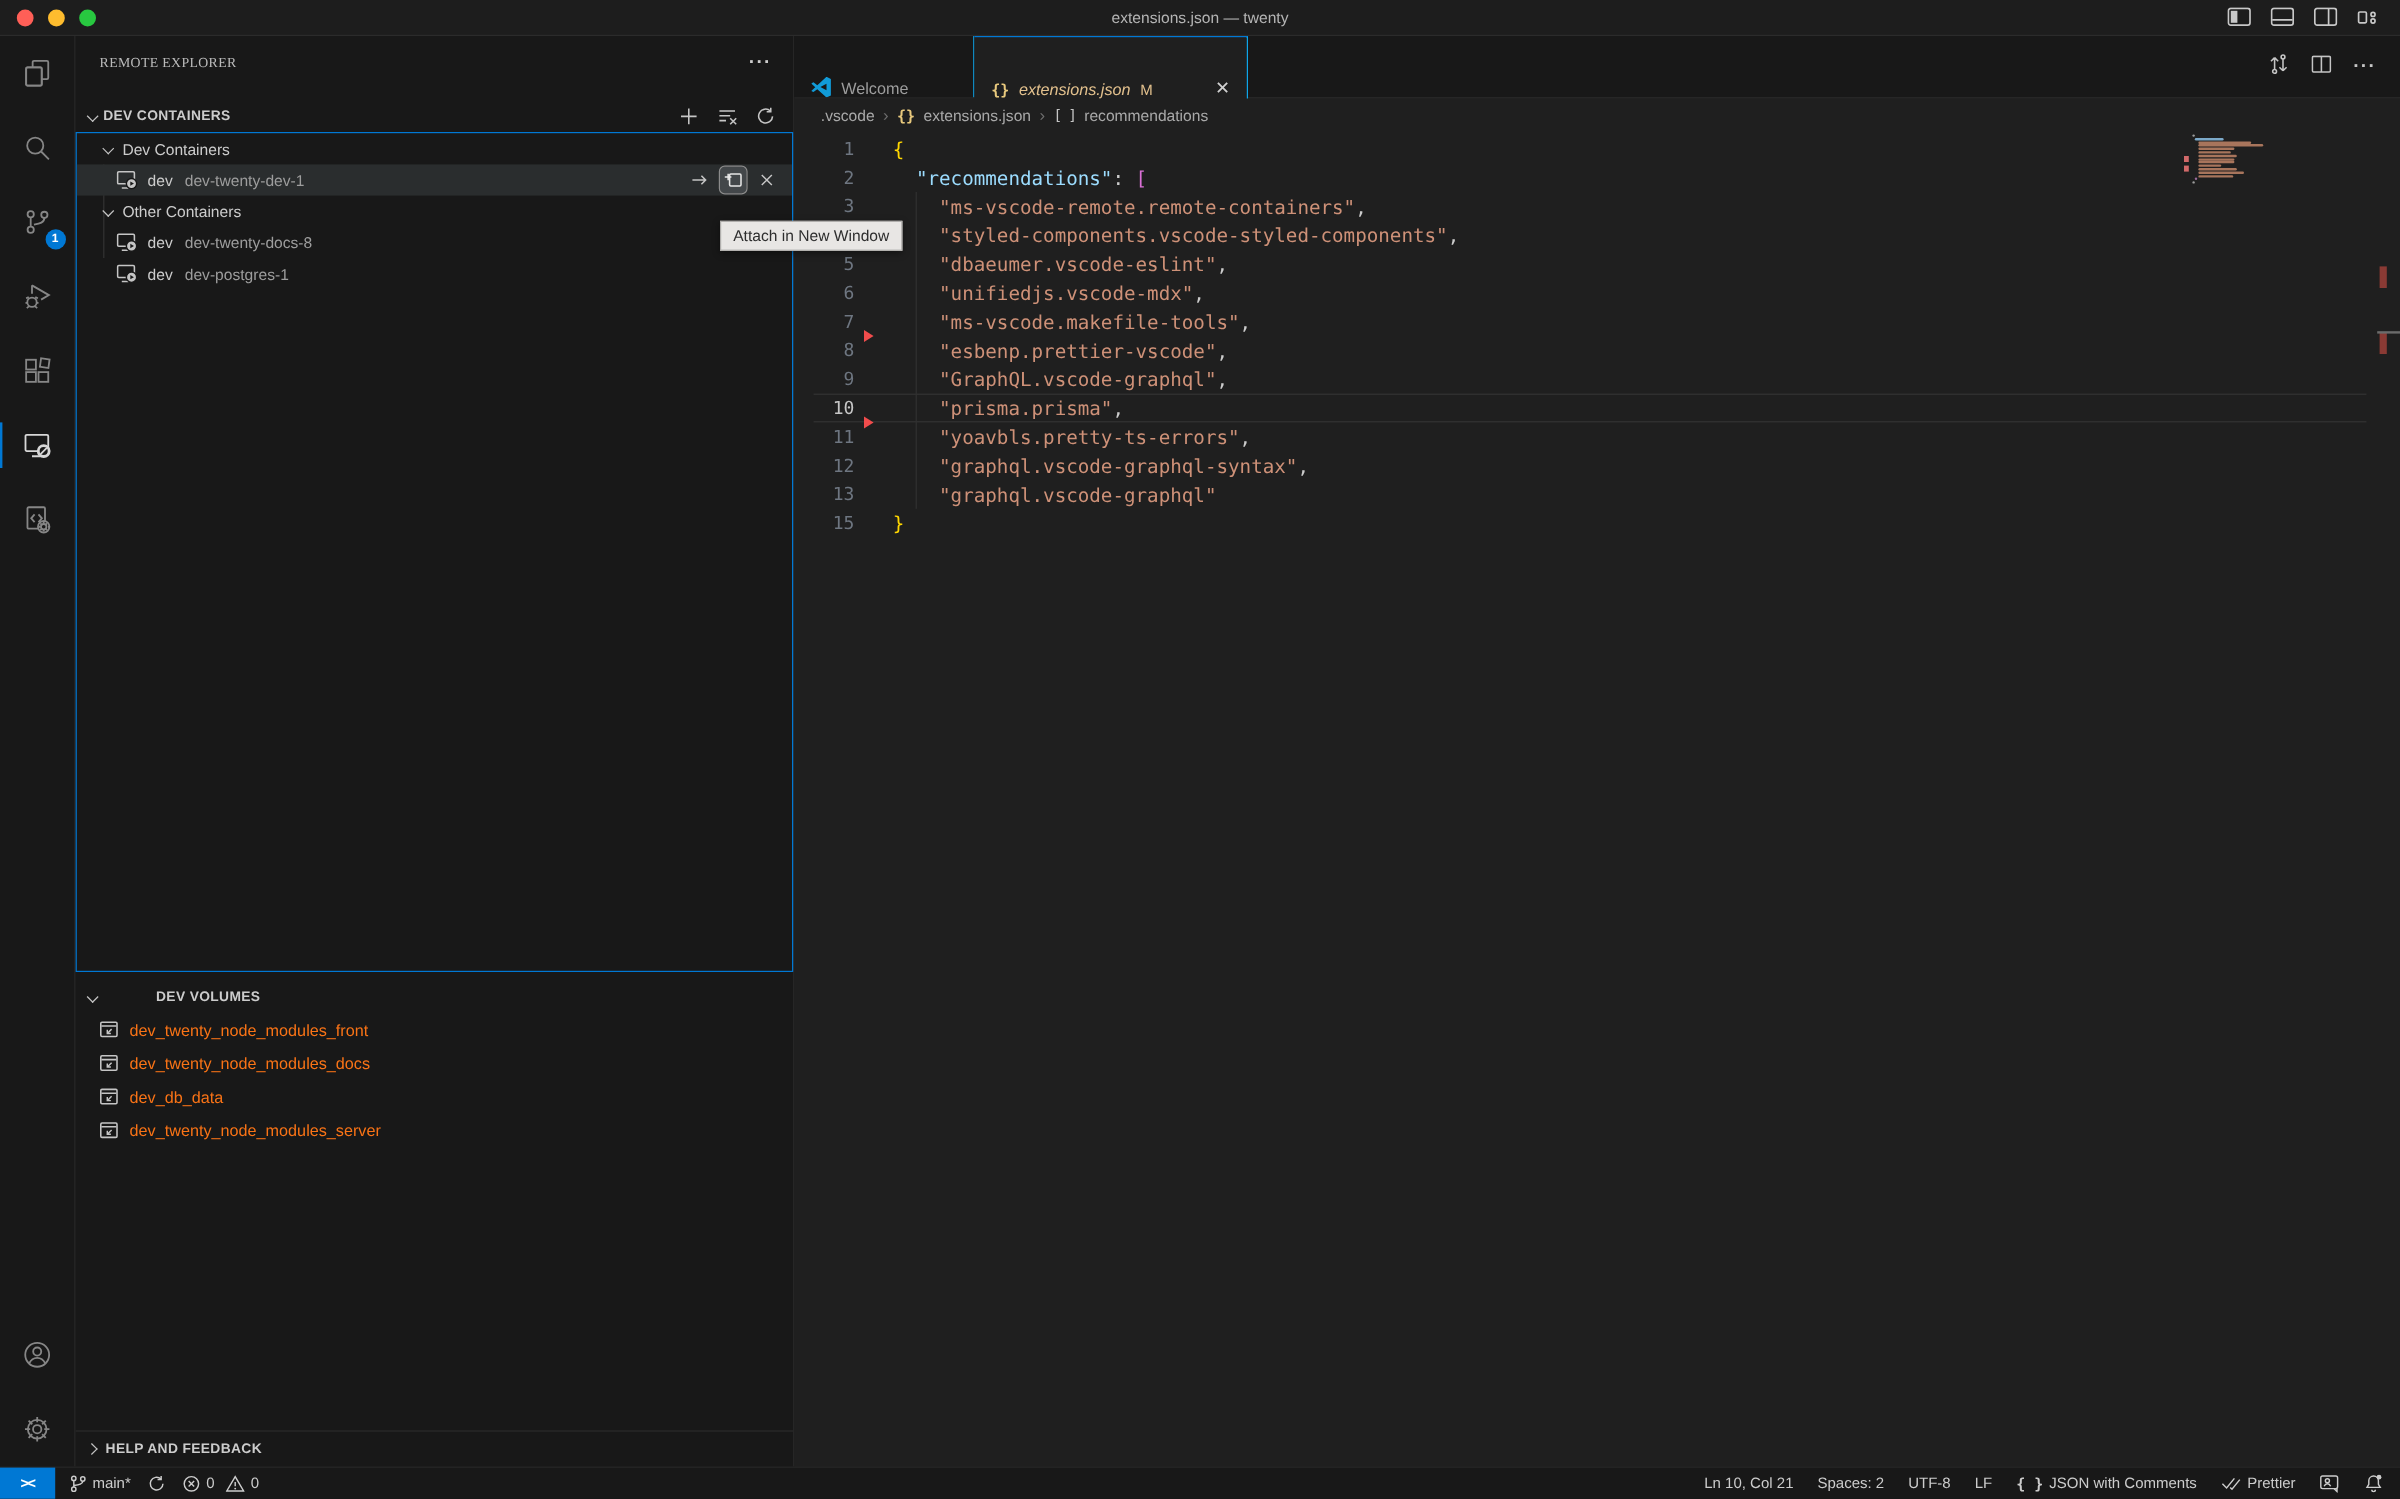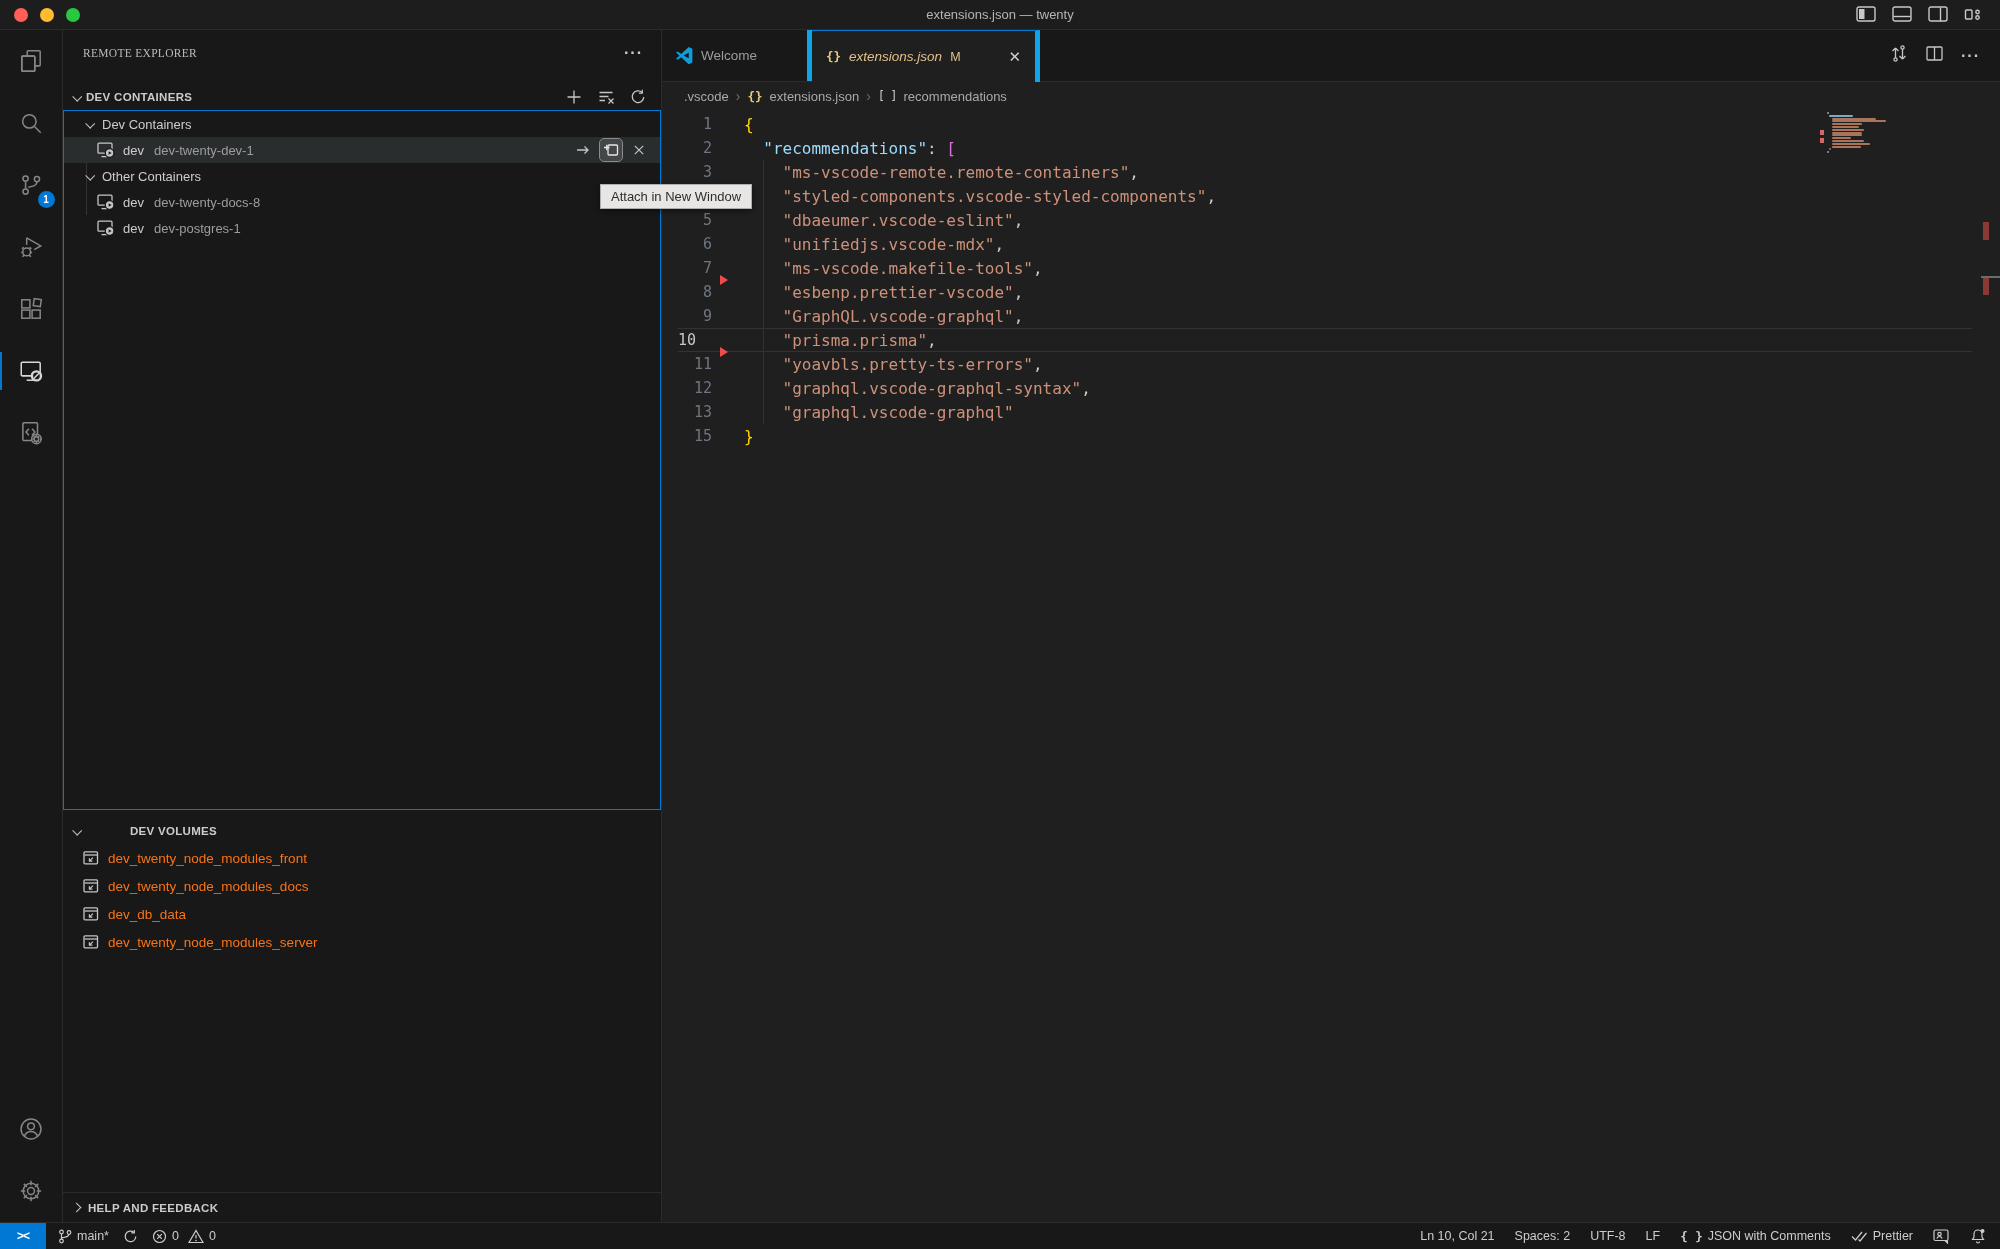--- a/index.html
+++ b/index.html
@@ -64,40 +64,40 @@
   .vol-row { height:28px; display:flex; align-items:center; padding-left:20px; gap:9px; font-size:13.5px; color:#f97316; }
   .vol-row svg { flex:0 0 auto; }
 
   .sb-bottom-spacer { flex:1; }
   .help-row { height:30px; border-top:1px solid #2b2b2b; display:flex; align-items:center; padding-left:10px; gap:8px; }
   .help-row .sec-title { font-weight:bold; }
 
   
   .editor { flex:1; display:flex; flex-direction:column; background:#1f1f1f; min-width:0; position:relative; }
   .tabbar { height:52px; background:#181818; border-bottom:1px solid #2b2b2b; display:flex; align-items:stretch; }
-  .tab { display:flex; align-items:center; gap:8px; padding:0 14px; font-size:13.5px; border-right:5px solid #0ea5e9; position:relative; }
+  .tab { display:flex; align-items:flex-end; gap:8px; padding:0 14px; font-size:13.5px; border-right:1px solid #0ea5e9; position:relative; }
   .tab.inactive { color:#9d9d9d; background:#181818; width:150px; }
   .tab.active { color:#e2c08d; background:#1f1f1f; border-top:1.5px solid #0078d4; margin-bottom:-1px; width:228px; }
   .tab.active .tab-label { font-style:italic; }
   .tab .mod-badge { font-size:12.5px; color:#e2c08d; }
   .tab .tab-close { margin-left:auto; color:#d0d0d0; font-size:15px; }
   .json-braces { color:#e8c97d; font-weight:bold; font-size:12.5px; font-family:"DejaVu Sans Mono",monospace; }
   .editor-actions { margin-left:auto; display:flex; align-items:center; gap:18px; padding-right:20px; color:#c5c5c5; }
   .editor-actions svg * { stroke:#c5c5c5; fill:none; stroke-width:1.3; }
   .ea-more { font-size:16px; font-weight:bold; letter-spacing:1px; }
 
   .breadcrumbs { height:28px; display:flex; align-items:center; gap:7px; padding-left:22px; font-size:13px; color:#a9a9a9; }
   .bc-sep { color:#6e6e6e; font-size:14px; }
   .bc-array { color:#c5c5c5; font-family:"DejaVu Sans Mono",monospace; font-size:12px; letter-spacing:-1px; }
 
   .editor-body { flex:1; position:relative; font-family:"DejaVu Sans Mono",monospace; overflow:hidden; }
   .code-lines { position:absolute; top:2px; left:0; right:0; }
   .code-line { height:24px; display:flex; align-items:center; }
   .ln { width:50px; text-align:right; color:#6e7681; font-size:15px; flex:0 0 50px; }
-  .code-line.current .ln { color:#c6c6c6;text-align:center; }
+  .code-line.current .ln { color:#c6c6c6; }
   .ltext { padding-left:32px; font-size:16px; white-space:pre; }
   .tk-b1 { color:#ffd700; } .tk-b2 { color:#da70d6; } .tk-key { color:#9cdcfe; }
   .tk-str { color:#ce9178; } .tk-pun { color:#cccccc; } .tk-pl { color:#ccc; }
   .cur-line-box { position:absolute; left:16px; right:28px; height:24px; border-top:1px solid #333; border-bottom:1px solid #333; }
   .gutter-del { position:absolute; left:58px; width:0; height:0; border-top:5px solid transparent; border-bottom:5px solid transparent; border-left:8px solid #f14c4c; }
   .indent-guide-code { position:absolute; width:1px; background:#313131; }
   .minimap { position:absolute; }
   .mm-bar { position:absolute; height:2px; border-radius:1px; }
   .mm-red { position:absolute; width:4px; height:5px; background:#d16969; }
   .ruler-mark { position:absolute; width:6px; background:#8a3a34; }

